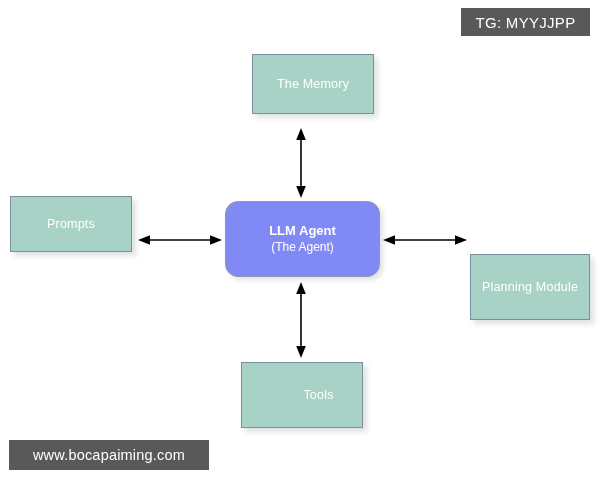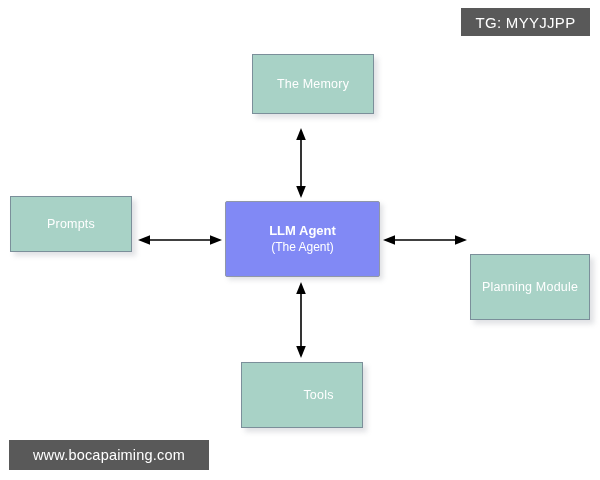--- a/index.html
+++ b/index.html
@@ -49,21 +49,21 @@
   
   #node-core {
     position: absolute;
     box-sizing: border-box;
     left: 225px;
     top: 201px;
     width: 155px;
     height: 76px;
     background: #8189f5;
     border: 1px solid #9097a8;
-    border-radius: 2px;
+    border-radius: 13px;
     box-shadow: 3px 3px 5px rgba(120,125,135,0.22);
     display: flex;
     flex-direction: column;
     align-items: center;
     justify-content: center;
   }
   #node-core .core-title {
     color: #ffffff;
     font-size: 13px;
     font-weight: bold;

